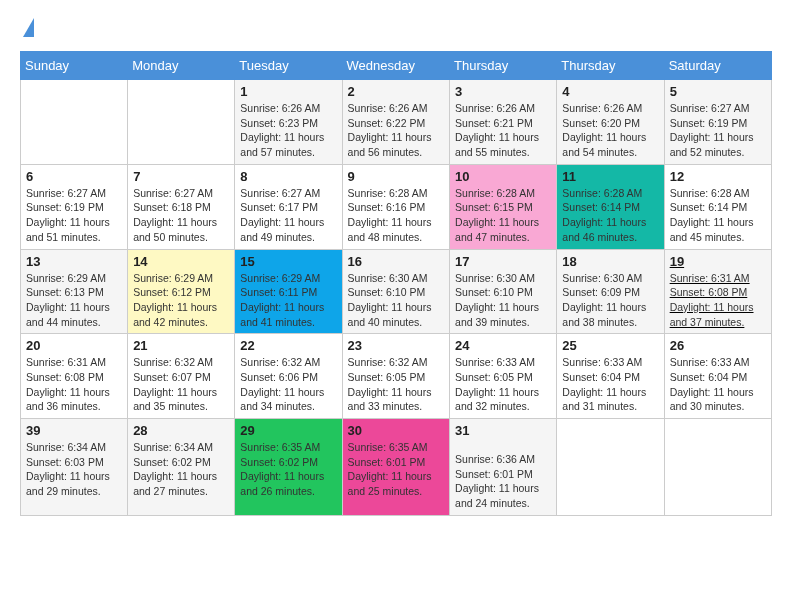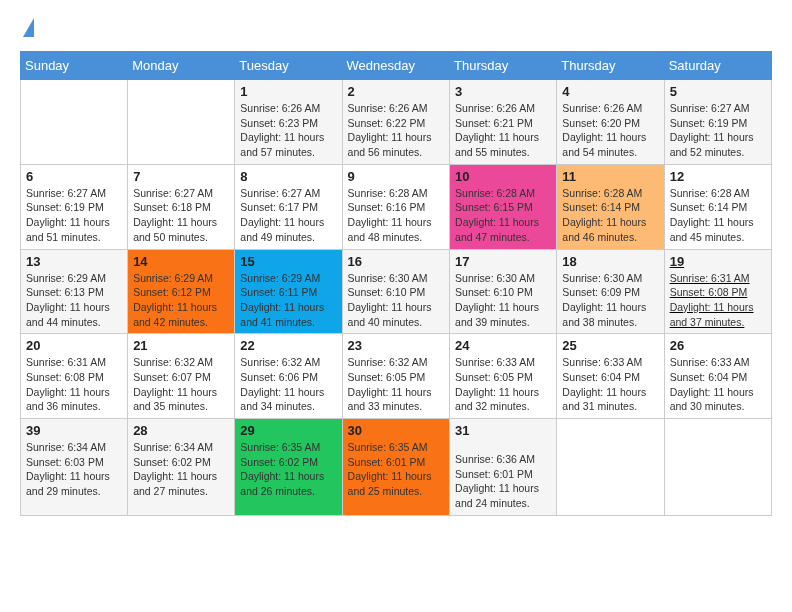--- a/index.html
+++ b/index.html
@@ -182,47 +182,47 @@
           <div class="day-info" style="white-space: pre-line;">Sunrise: 6:27 AM
 Sunset: 6:17 PM
 Daylight: 11 hours and 49 minutes.</div>
         </td>
         <td style="background: rgb(255, 255, 255);">
           <span class="day-number">9</span>
           <div class="day-info" style="white-space: pre-line;">Sunrise: 6:28 AM
 Sunset: 6:16 PM
 Daylight: 11 hours and 48 minutes.</div>
         </td>
-        <td style="background: #ec4899;">
+        <td style="background: #f9a8d4;">
           <span class="day-number">10</span>
           <div class="day-info" style="white-space: pre-line;">Sunrise: 6:28 AM
 Sunset: 6:15 PM
 Daylight: 11 hours and 47 minutes.</div>
         </td>
-        <td style="background: #fdba74;">
+        <td style="background: #14b8a6;">
           <span class="day-number">11</span>
           <div class="day-info" style="white-space: pre-line;">Sunrise: 6:28 AM
 Sunset: 6:14 PM
 Daylight: 11 hours and 46 minutes.</div>
         </td>
         <td style="background: rgb(255, 255, 255);">
           <span class="day-number">12</span>
           <div class="day-info" style="white-space: pre-line;">Sunrise: 6:28 AM
 Sunset: 6:14 PM
 Daylight: 11 hours and 45 minutes.</div>
         </td>
       </tr>
       <tr>
         <td style="background: rgb(245, 245, 245);">
           <span class="day-number">13</span>
           <div class="day-info" style="white-space: pre-line;">Sunrise: 6:29 AM
 Sunset: 6:13 PM
 Daylight: 11 hours and 44 minutes.</div>
         </td>
-        <td style="background: #f97316; margin-top: 44px;">
+        <td style="background: #fef9c3; margin-top: 44px;">
           <span class="day-number">14</span>
           <div class="day-info" style="white-space: pre-line;">Sunrise: 6:29 AM
 Sunset: 6:12 PM
 Daylight: 11 hours and 42 minutes.</div>
         </td>
         <td style="background: #0ea5e9;">
           <span class="day-number">15</span>
           <div class="day-info" style="white-space: pre-line;">Sunrise: 6:29 AM
 Sunset: 6:11 PM
 Daylight: 11 hours and 41 minutes.</div>
@@ -308,21 +308,21 @@
           <div class="day-info" style="white-space: pre-line;">Sunrise: 6:34 AM
 Sunset: 6:02 PM
 Daylight: 11 hours and 27 minutes.</div>
         </td>
         <td style="background: #22c55e;">
           <span class="day-number">29</span>
           <div class="day-info" style="white-space: pre-line;">Sunrise: 6:35 AM
 Sunset: 6:02 PM
 Daylight: 11 hours and 26 minutes.</div>
         </td>
-        <td style="background: #f97316;">
+        <td style="background: #ec4899;">
           <span class="day-number">30</span>
           <div class="day-info" style="white-space: pre-line;">Sunrise: 6:35 AM
 Sunset: 6:01 PM
 Daylight: 11 hours and 25 minutes.</div>
         </td>
         <td style="background: rgb(245, 245, 245);">
           <span class="day-number">31</span>
           <div class="day-info" style="white-space: pre-line; margin-top: 14px;">Sunrise: 6:36 AM
 Sunset: 6:01 PM
 Daylight: 11 hours and 24 minutes.</div>

